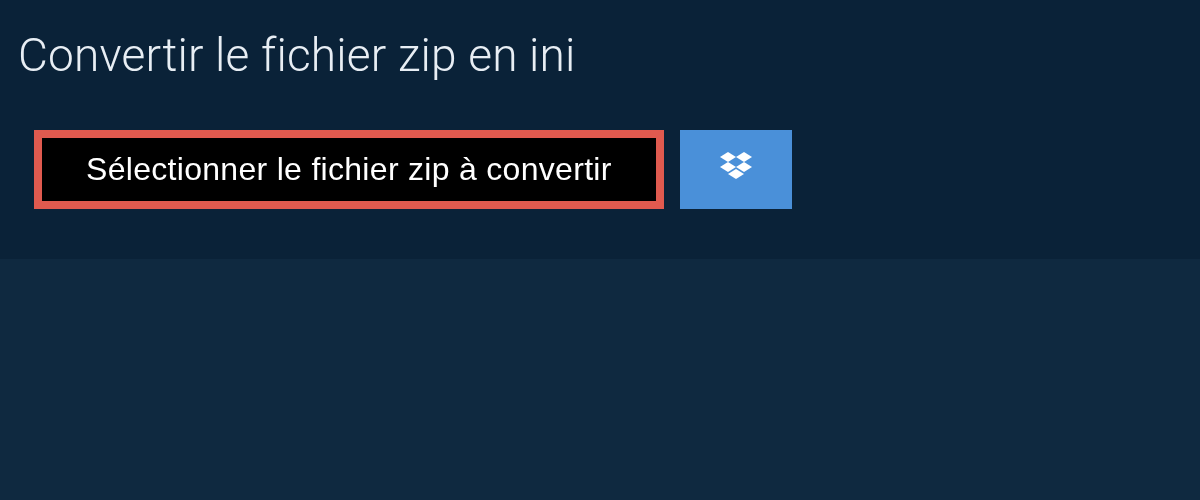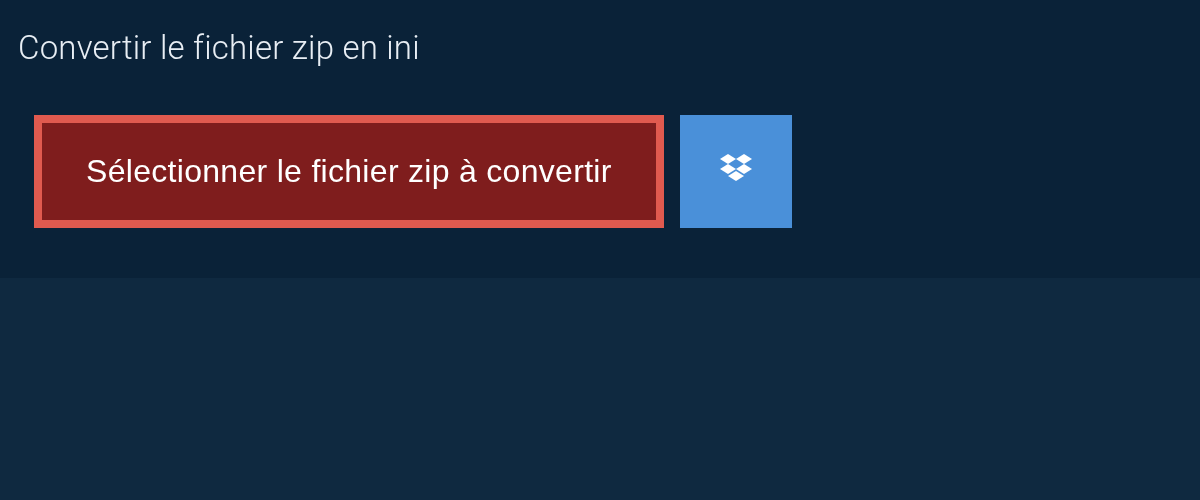--- a/index.html
+++ b/index.html
@@ -19,37 +19,37 @@
       margin: 0;
       padding-bottom: 40px;
     }
     .title-bar {
       background: #0a2238;
       display: inline-block;
       padding: 28px 40px 28px 18px;
     }
     .title {
       color: #e8eef4;
-      font-size: 33px;
+      font-size: 46px;
       font-weight: 300;
       letter-spacing: 0.2px;
     }
     .button-row {
       display: flex;
       gap: 16px;
       padding: 20px 34px 10px 34px;
       align-items: stretch;
     }
     .select-button {
-      background: #7f1d1d;
+      background: #000000;
       border: 8px solid #e05a4f;
       color: #ffffff;
       font-size: 32px;
       font-weight: 300;
-      padding: 30px 44px;
+      padding: 13px 44px;
       cursor: pointer;
       outline: none;
       display: flex;
       align-items: center;
       justify-content: center;
       flex: 0 0 auto;
       letter-spacing: 0.3px;
     }
     .dropbox-button {
       background: #4a90d9;

